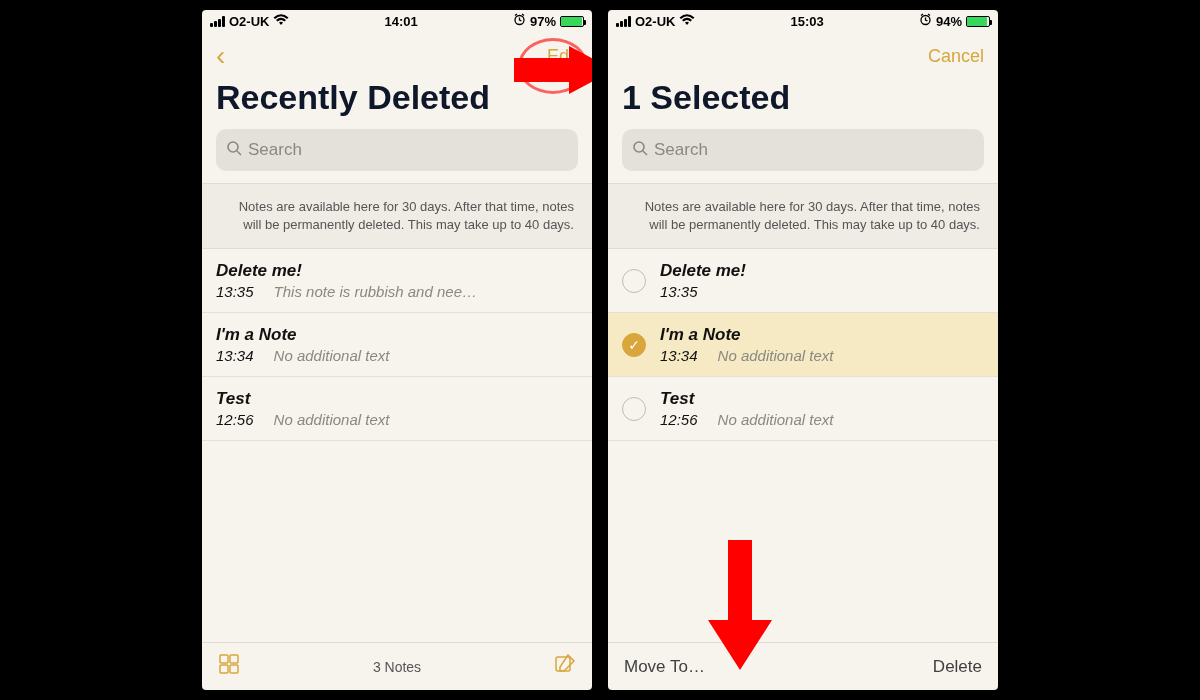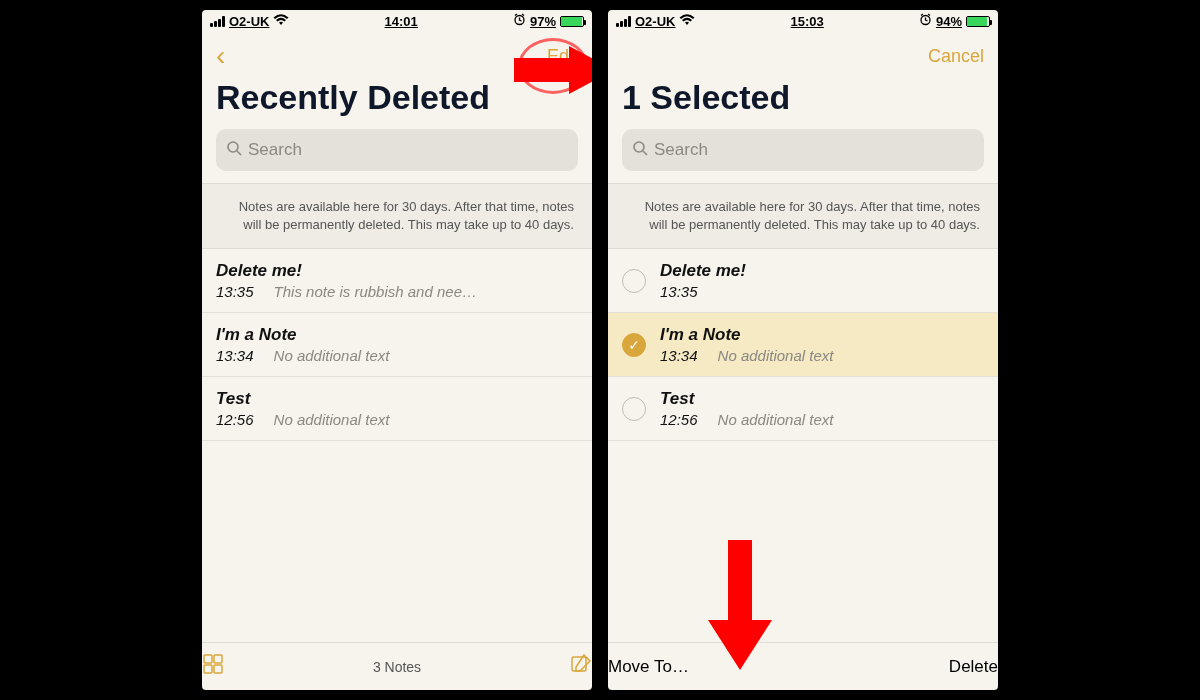--- a/index.html
+++ b/index.html
@@ -26,21 +26,20 @@
   }
   .status-bar {
     height: 22px;
     display: flex;
     align-items: center;
     justify-content: space-between;
     padding: 0 8px;
     font-size: 13px;
     font-weight: 600;
     color: #000;
-    text-decoration: underline;
   }
   .status-left, .status-right { display: flex; align-items: center; gap: 4px; }
   .signal-bars { display: flex; align-items: flex-end; gap: 1px; height: 11px; }
   .signal-bars span { width: 3px; background: #000; border-radius: 1px; }
   .signal-bars span:nth-child(1){height:4px}
   .signal-bars span:nth-child(2){height:6px}
   .signal-bars span:nth-child(3){height:8px}
   .signal-bars span:nth-child(4){height:11px}
   .wifi, .alarm { font-size: 13px; }
   .battery {
@@ -104,25 +103,25 @@
   .row .note-title { font-size:17px; font-weight:600; color:#111; margin-bottom:2px;}
   .row .meta { font-size:15px; color:#8a8882; display:flex; gap:20px; white-space:nowrap; overflow:hidden;align-items:flex-end;}
   .row .meta .time { color:#111; font-weight:400;}
   .row .meta .preview { overflow:hidden; text-overflow:ellipsis; flex:1;}
   .toolbar {
     height:48px;
     border-top:1px solid #e0dcd4;
     display:flex;
     align-items:center;
     justify-content:space-between;
-    padding:0 0;
+    padding:0 16px;
     font-size:16px;
   }
   .toolbar .center { flex:1; text-align:center; color:#555; font-size:14px;}
-  .toolbar .tb-btn { color:#000000; font-size:17px; }
+  .toolbar .tb-btn { color:#404040; font-size:17px; }
   .toolbar .grid-icon, .toolbar .compose-icon { color:#d9a63c; font-size:20px;}
   
   .annotation { position:absolute; pointer-events:none; }
   .circle-ann {
     right:4px; top:28px;
     width:70px; height:56px;
     border:3px solid rgba(255,0,0,0.6);
     border-radius:50%;
   }
   .arrow-right {

